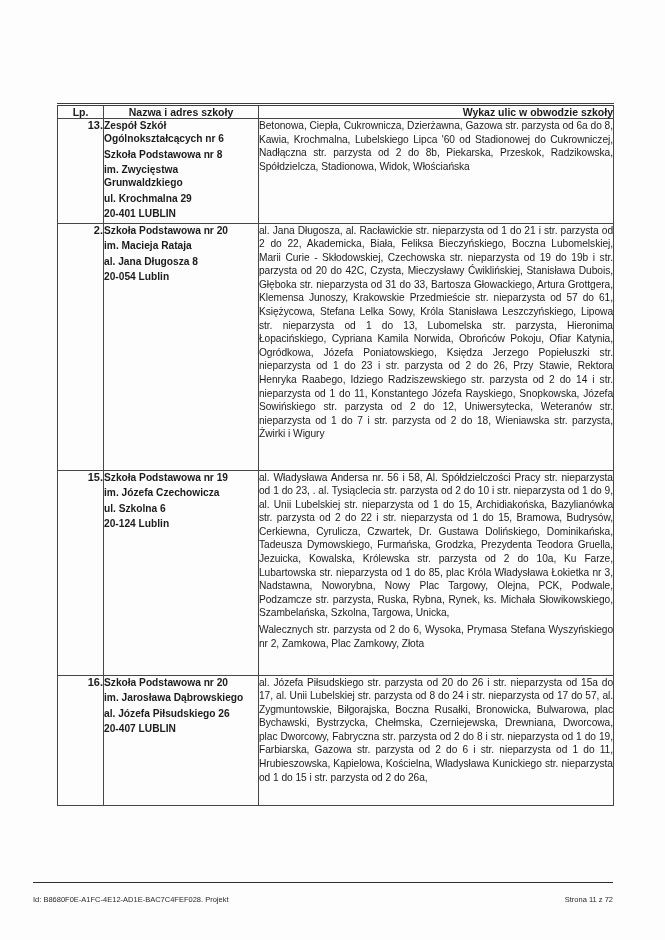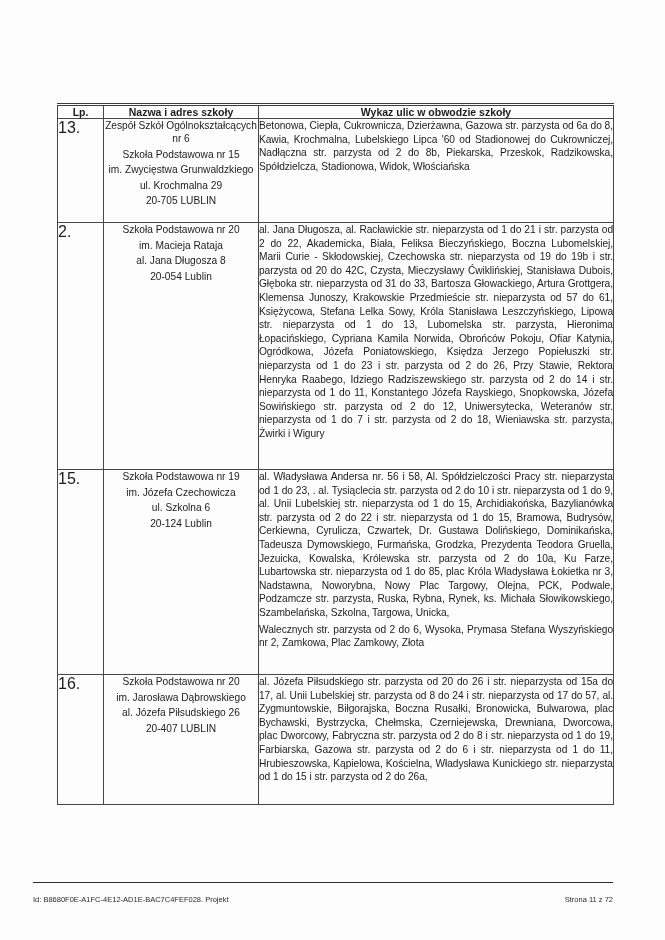--- a/index.html
+++ b/index.html
@@ -44,35 +44,34 @@
     width: 155px;
     font-size: 10.5px;
     font-weight: bold;
     text-align: center;
     padding: 1px 2px 2px 2px;
   }
   .th-streets {
     width: 355px;
     font-size: 10.5px;
     font-weight: bold;
-    text-align: center;
+    text-align: right;
     padding: 1px 4px 2px 5px;
   }
   .td-lp {
-    font-size: 16px;
-    font-weight: normal;
-    text-align: left;
+    font-size: 11px;
+    font-weight: bold;
+    text-align: right;
     padding-top: 3px;
   }
   .td-name {
     font-size: 10.2px;
-    font-weight: normal;
+    font-weight: bold;
     padding: 3px 3px 2px 7px;
     line-height: 13px;
-    text-align: center;
   }
   .name-line {
     margin-bottom: 2.5px;
   }
   .td-streets {
     font-size: 10.2px;
     line-height: 13.6px;
     padding: 2px 4px 2px 5px;
     text-align: justify;
     letter-spacing: -0.05px;
@@ -108,24 +107,24 @@
         <th class="th-lp">Lp.</th>
         <th class="th-name">Nazwa i adres szkoły</th>
         <th class="th-streets">Wykaz ulic w obwodzie szkoły</th>
       </tr>
     </thead>
     <tbody id="rows-body">
         <tr style="height: 104px;">
           <td class="td-lp">13.</td>
           <td class="td-name">
             <div class="name-line">Zespół Szkół Ogólnokształcących nr 6</div>
-            <div class="name-line">Szkoła Podstawowa nr 15</div>
+            <div class="name-line">Szkoła Podstawowa nr 8</div>
             <div class="name-line">im. Zwycięstwa Grunwaldzkiego</div>
             <div class="name-line">ul. Krochmalna 29</div>
-            <div class="name-line">20-705 LUBLIN</div>
+            <div class="name-line">20-401 LUBLIN</div>
           </td>
           <td class="td-streets">
             <div class="streets-par">Betonowa, Ciepła, Cukrownicza, Dzierżawna, Gazowa str. parzysta od 6a do 8, Kawia, Krochmalna, Lubelskiego Lipca '60 od Stadionowej do Cukrowniczej, Nadłączna str. parzysta od 2 do 8b, Piekarska, Przeskok, Radzikowska, Spółdzielcza, Stadionowa, Widok, Włościańska</div>
           </td>
         </tr>
         <tr style="height: 247px;">
           <td class="td-lp">2.</td>
           <td class="td-name">
             <div class="name-line">Szkoła Podstawowa nr 20</div>
             <div class="name-line">im. Macieja Rataja</div>

